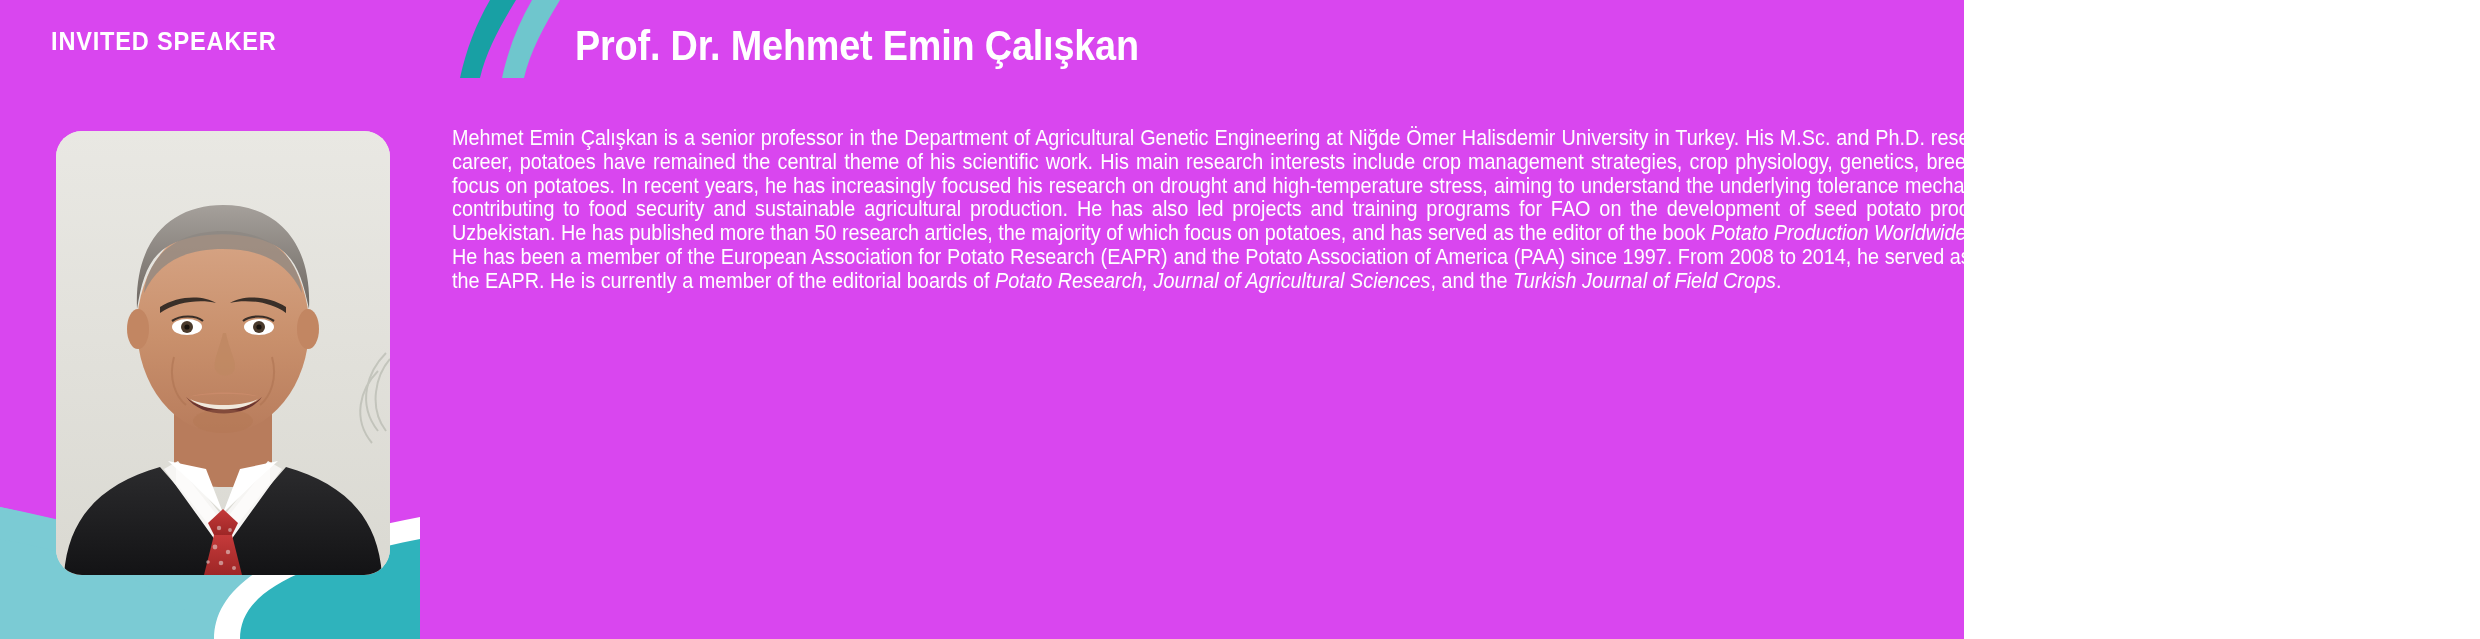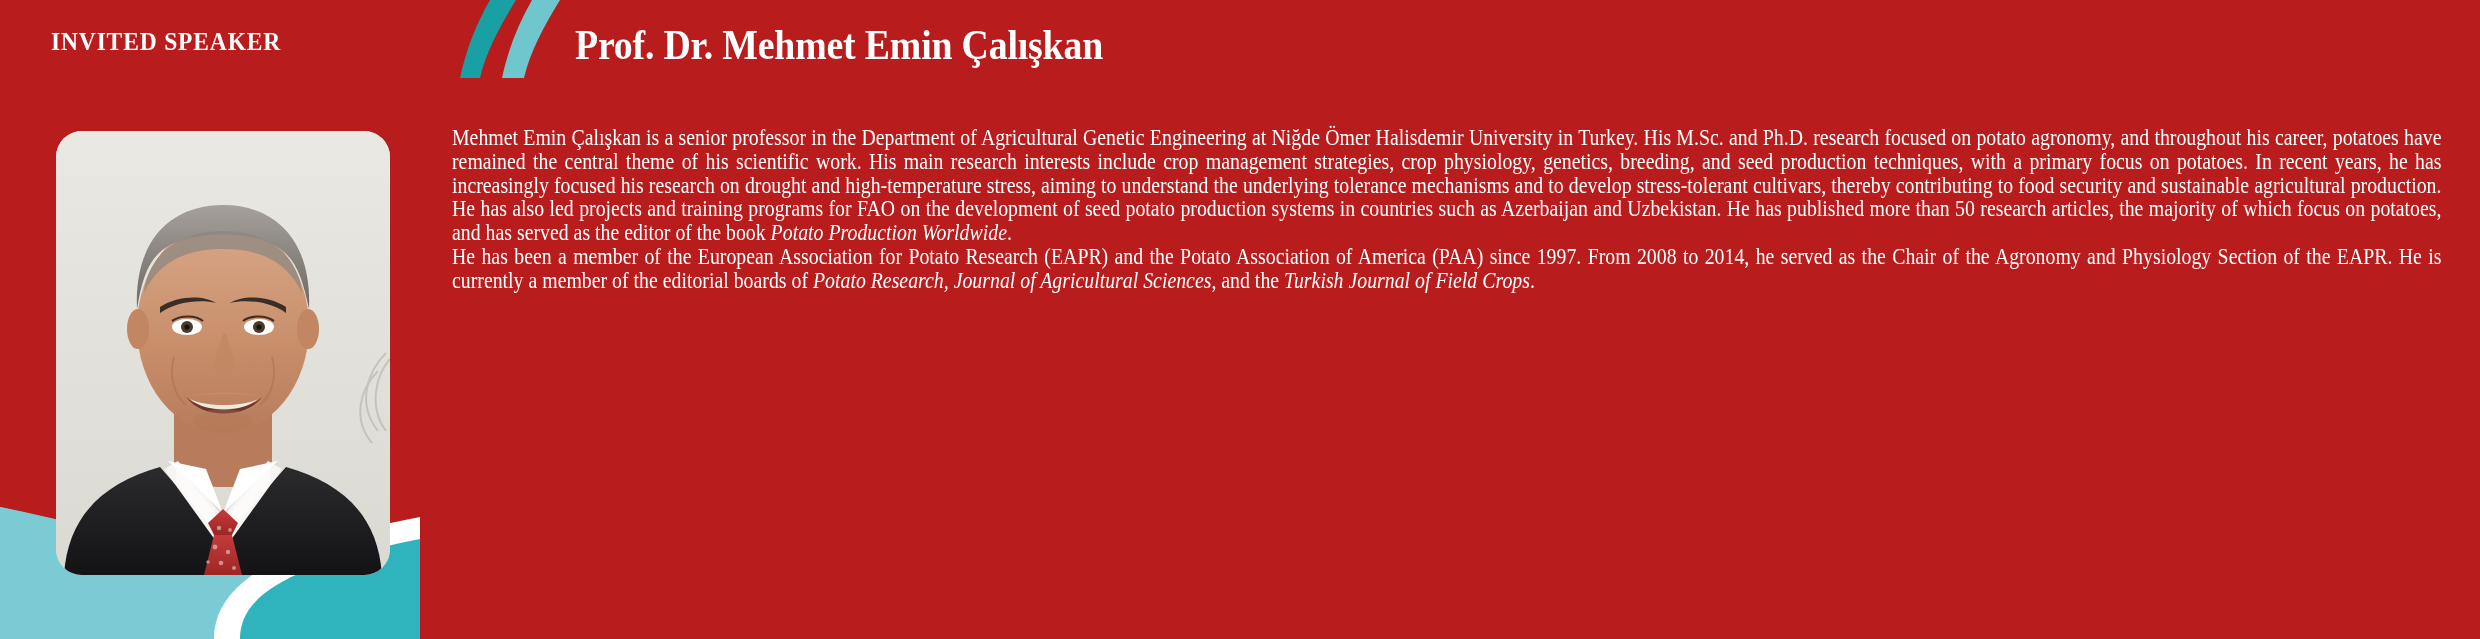--- a/index.html
+++ b/index.html
@@ -3,25 +3,25 @@
 <meta charset="utf-8">
 <title>Invited Speaker Banner</title>
 <style>
   html, body {
     margin: 0;
     padding: 0;
     background: #ffffff;
   }
   #banner {
     position: relative;
-    width: 2480px;
+    width: 1964px;
     height: 639px;
     overflow: hidden;
-    background: #b91c1c;
-    font-family: Liberation Serif, serif;
+    background: #d946ef;
+    font-family: Liberation Sans, sans-serif;
     -webkit-font-smoothing: antialiased;
   }
 
   
   .deco-layer {
     position: absolute;
     pointer-events: none;
   }
   #deco-bottom-left {
     left: 0;

